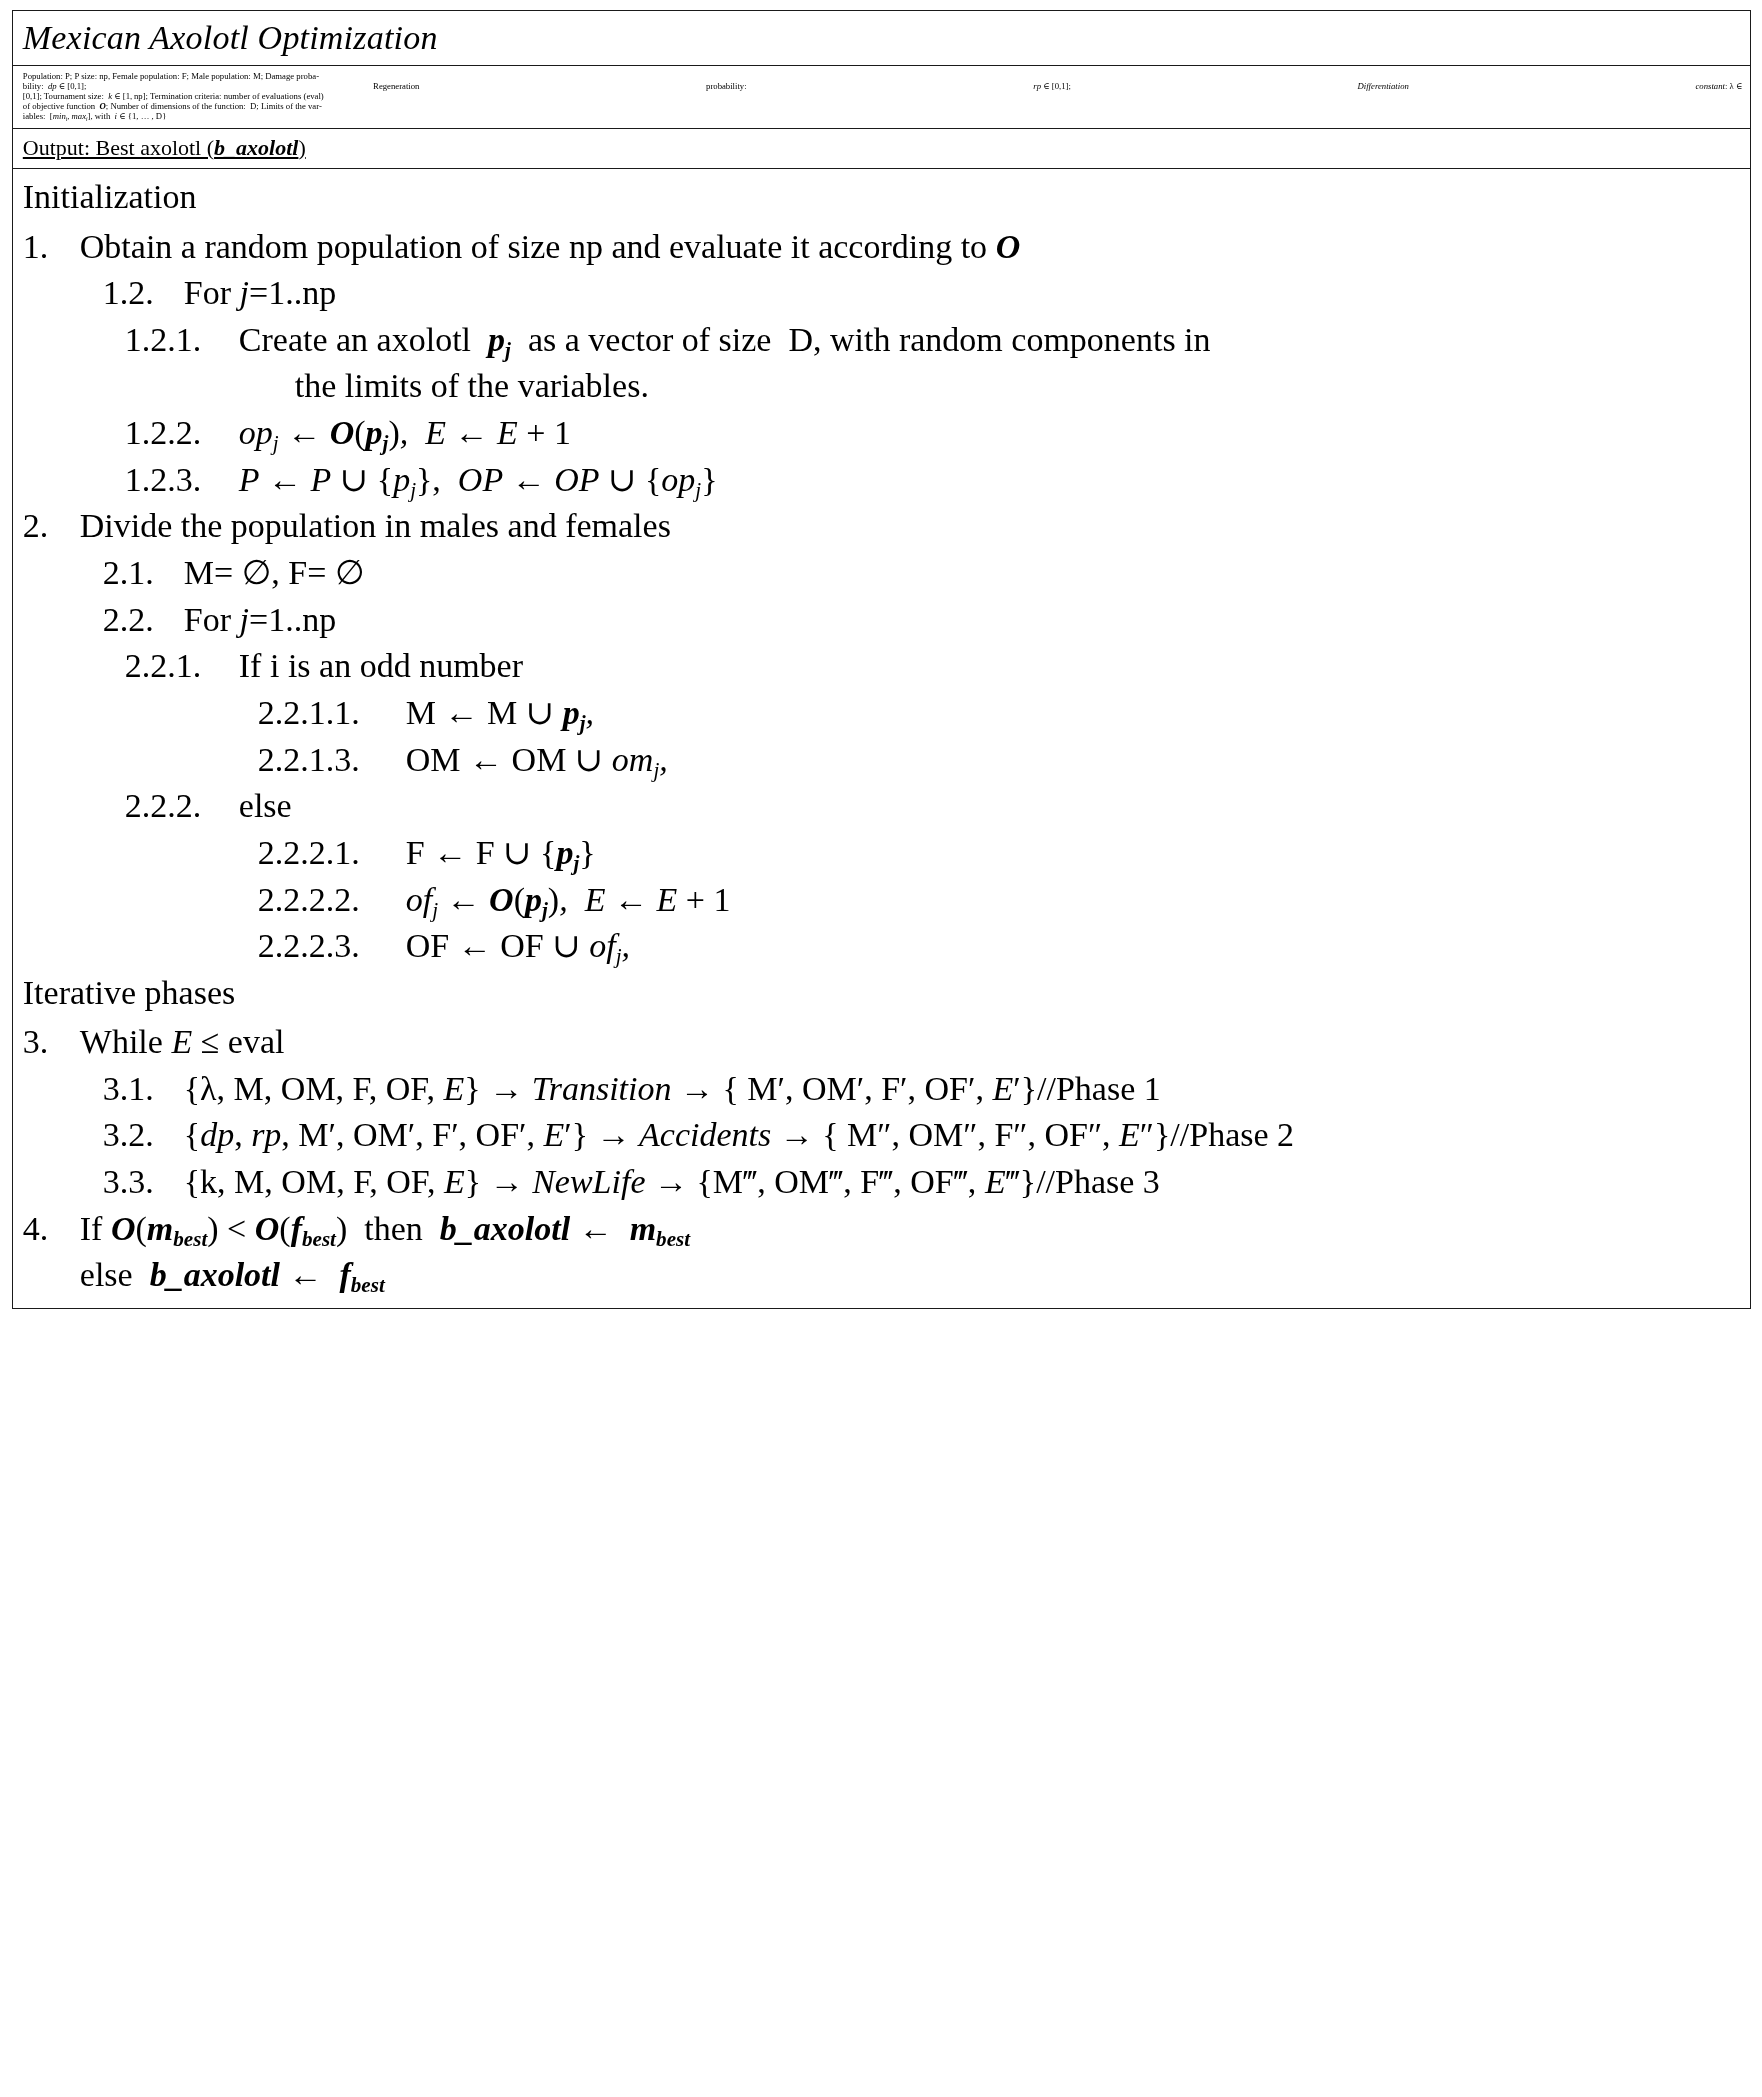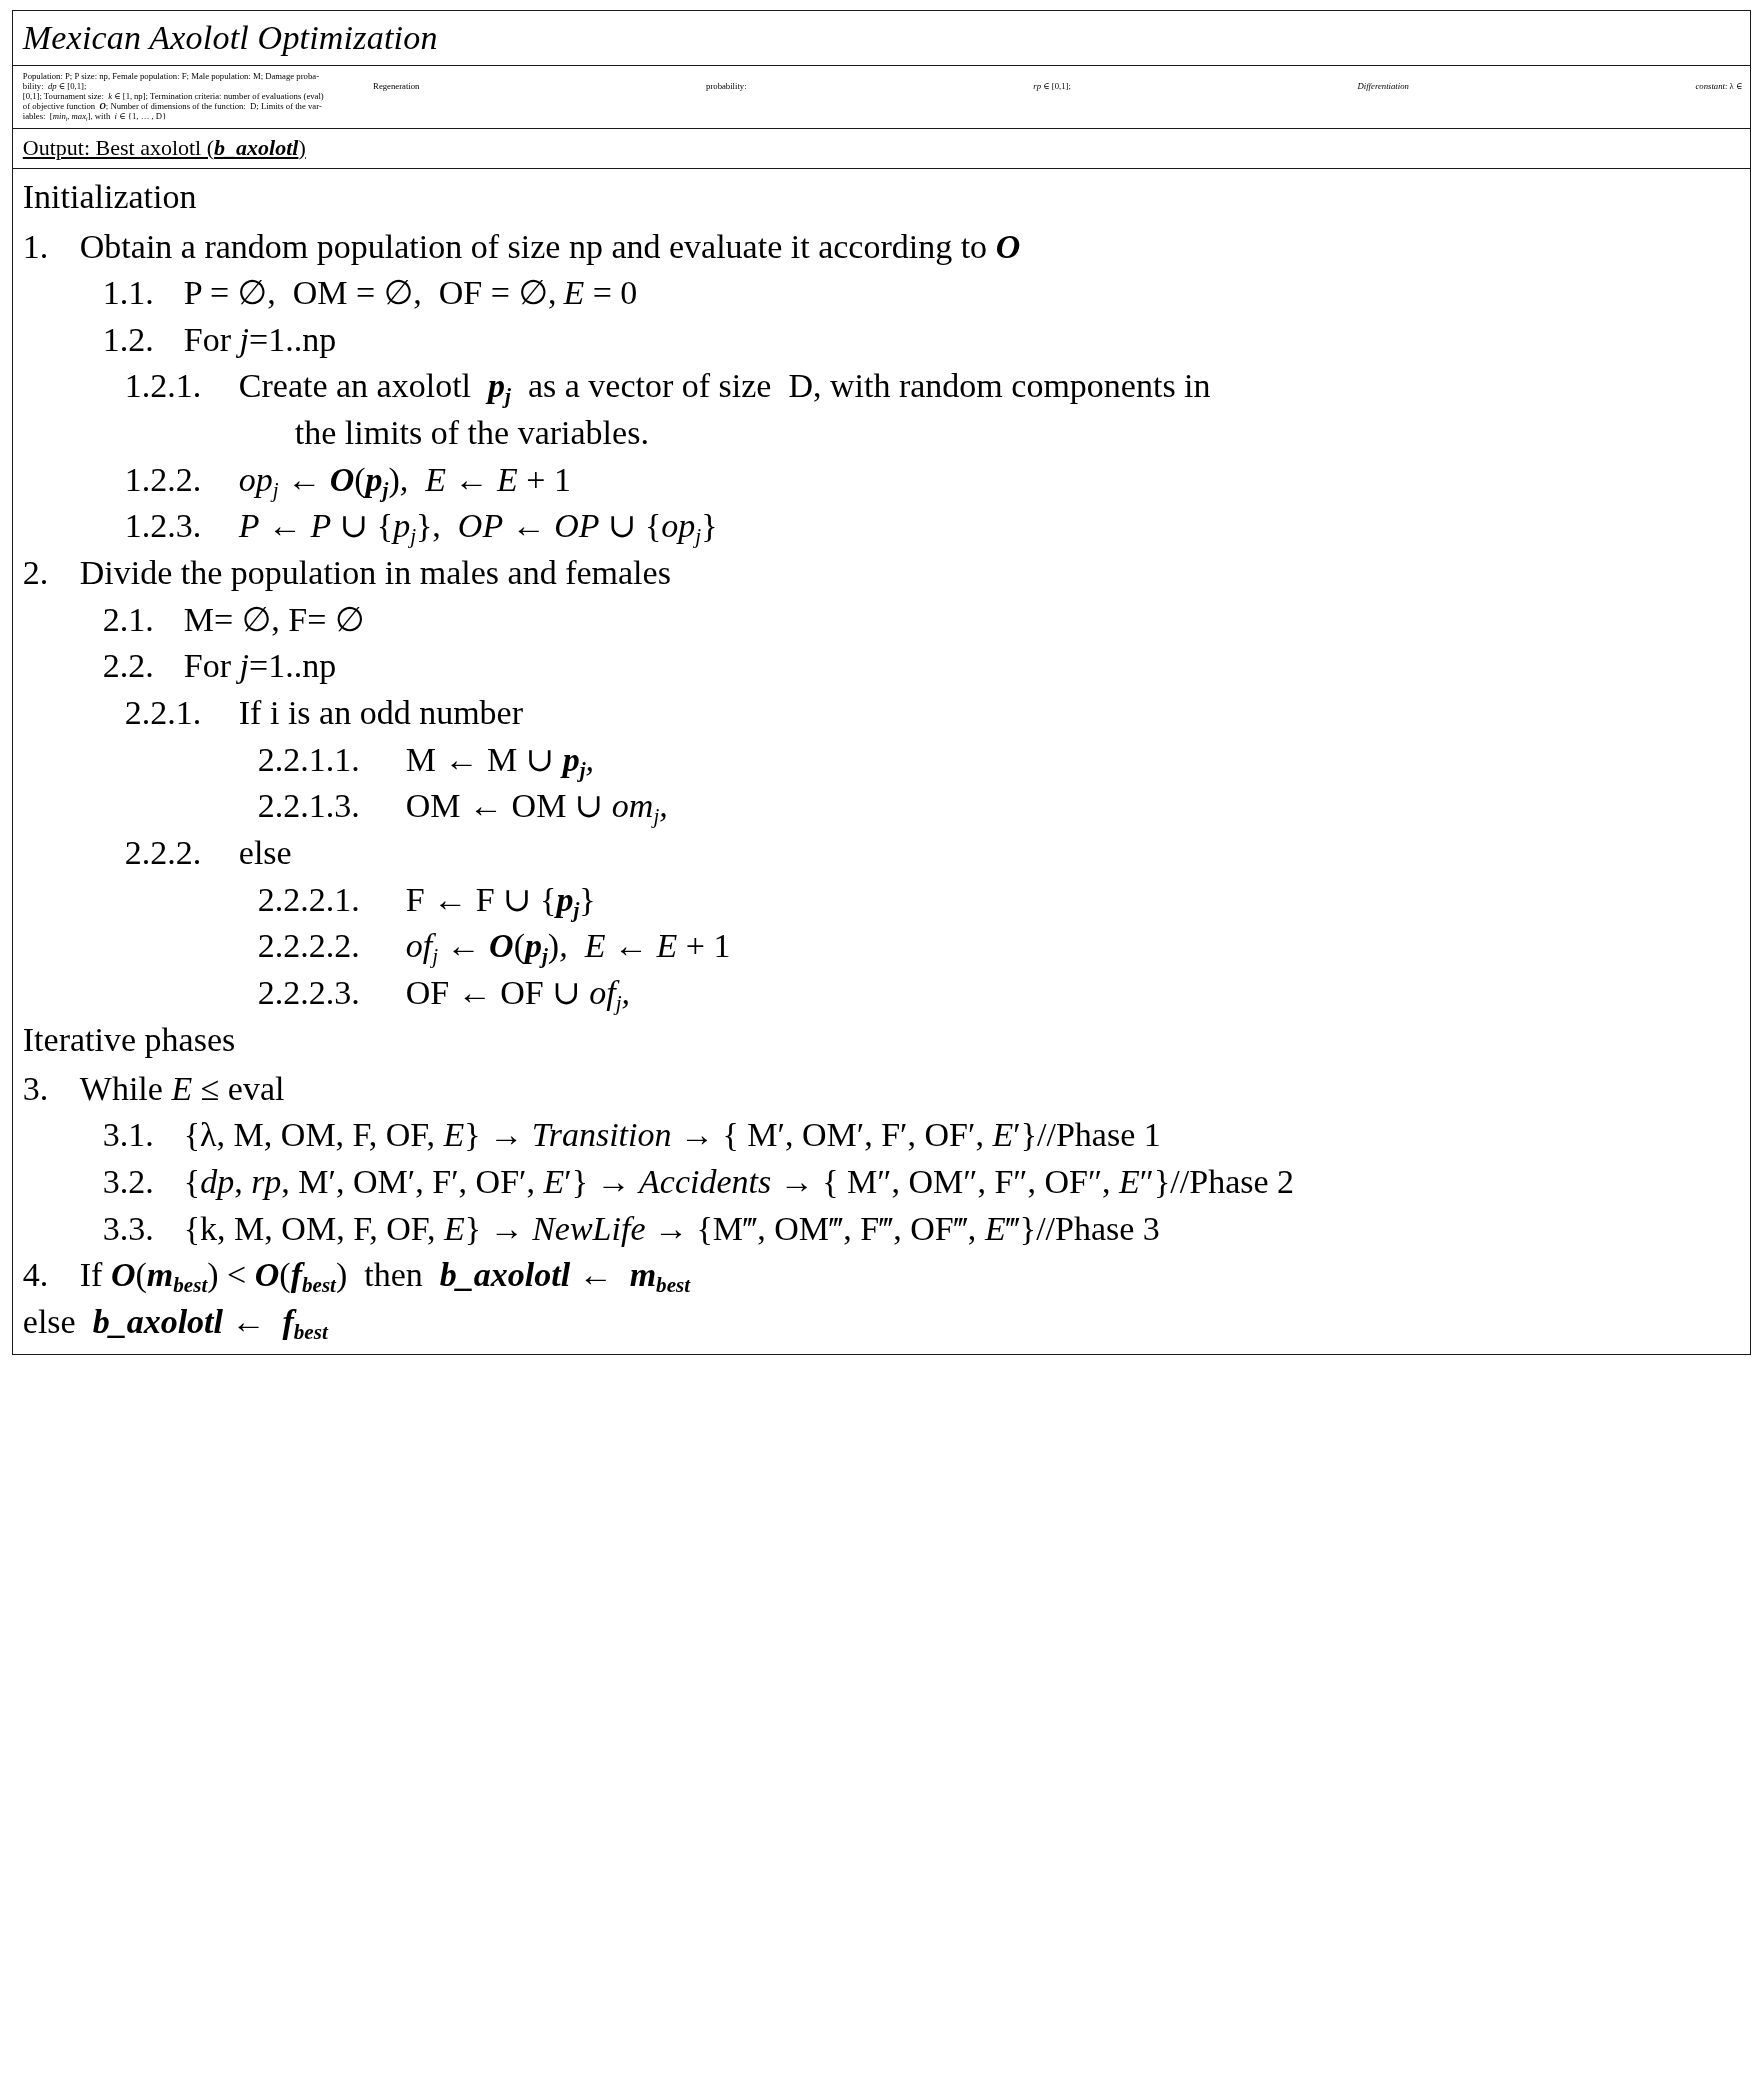--- a/index.html
+++ b/index.html
@@ -85,21 +85,21 @@
   
   .lvl1 .num { width: 57px; }
   .lvl1       { margin-left: 0px; }
   .lvl2       { margin-left: 80px; }
   .lvl2 .num  { width: 81px; }
   .lvl3       { margin-left: 102px; }
   .lvl3 .num  { width: 114px; }
   .lvl4       { margin-left: 235px; }
   .lvl4 .num  { width: 148px; }
   .cont3      { margin-left: 272px; }
-  .cont1      { }
+  .cont1      { margin-left: 57px; }
 
   i, .it { font-style: italic; }
   .bi { font-style: italic; font-weight: bold; }
 
   sub {
     font-size: 0.62em;
     line-height: 0;
     vertical-align: -0.30em;
     font-style: italic;
   }
@@ -160,24 +160,20 @@
         <div class="section-head">Initialization</div>
 
         <div class="row lvl1">
           <span class="num">1.</span>
           <span class="txt">
             <span>Obtain a random population of size np and evaluate it according to</span>
             <span class="bi">O</span>
           </span>
         </div>
 
-        <div class="row lvl2">
-          <span class="num">1.1.</span>
-          <span class="txt">P = ∅,&nbsp; OM = ∅,&nbsp; OF = ∅,<i> E</i> = 0</span>
-        </div>
 
         <div class="row lvl2">
           <span class="num">1.2.</span>
           <span class="txt">For <i>j</i>=1..np</span>
         </div>
 
         <div class="row lvl3">
           <span class="num">1.2.1.</span>
           <span class="txt">Create an axolotl&nbsp; <span class="bi">p<sub>j</sub></span>&nbsp; as a vector of size&nbsp; D, with random components in</span>
         </div>

